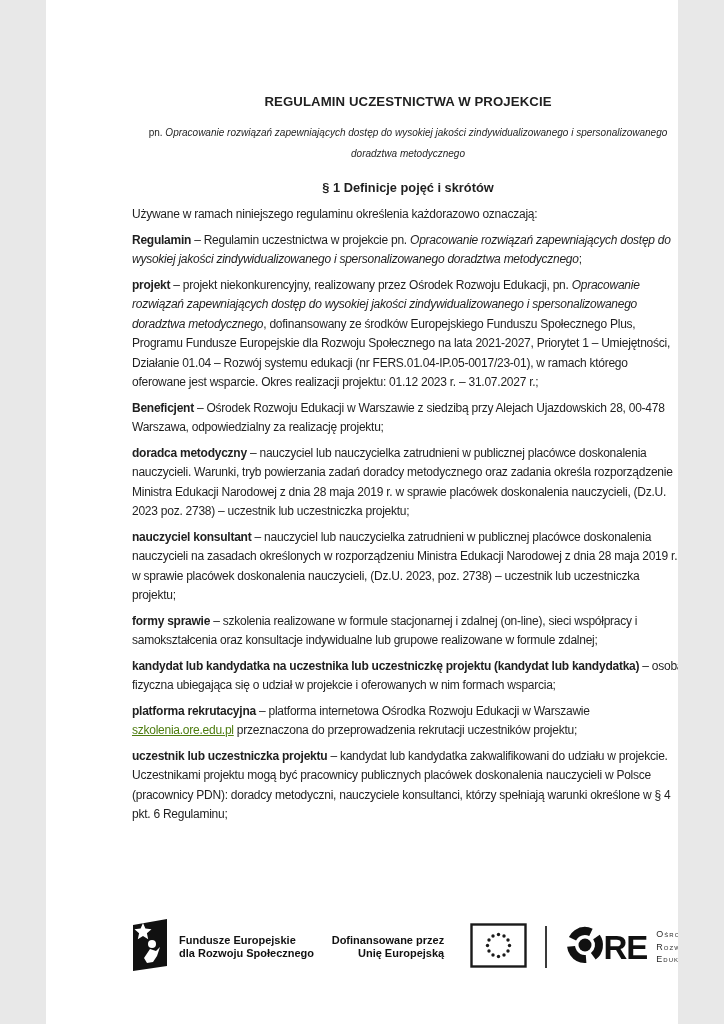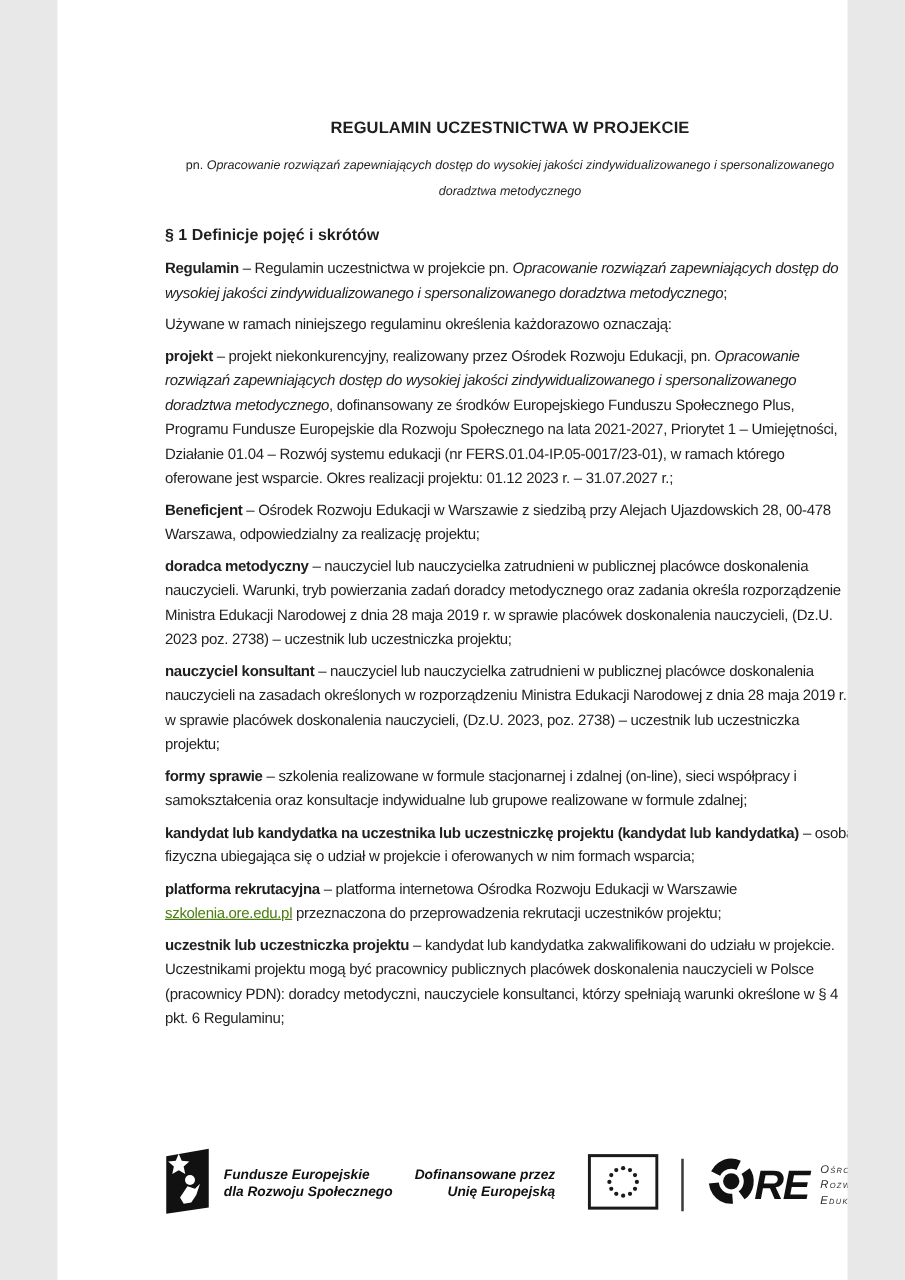--- a/index.html
+++ b/index.html
@@ -28,39 +28,39 @@
     text-align:center;
     font-size:10px;
     line-height:21px;
     margin:0 0 16px 0;
   }
   .section-heading{
     font-weight:bold;
     font-size:12.8px;
     line-height:15px;
     margin:0 0 10px 0;
+    text-align:center;
   }
   .para{
     font-size:12px;
     letter-spacing:-0.25px;
     line-height:19.5px;
     margin:0 0 6px 0;
     text-align:left;
   }
   .b{font-weight:bold;}
   .i{font-style:italic;}
   a.link{text-decoration:underline;cursor:pointer;}
   
   .footer{
     position:absolute;
     left:84px;top:918px;width:566px;
     display:flex;
     align-items:center;
     justify-content:space-between;
-    font-style:italic;
   }
   .logo-block{display:flex;align-items:center;}
   .fe-label{
     font-weight:bold;
     font-size:11px;
     line-height:13.5px;
     margin-left:9px;
     color:#111;
   }
   .cofunded-label{
@@ -94,22 +94,22 @@
 </head>
 <body>
 
 <div class="page">
 
   <div class="content">
     <div class="doc-title">REGULAMIN UCZESTNICTWA W PROJEKCIE</div>
     <div class="doc-subtitle"><span>pn. </span><span class="i">Opracowanie rozwiązań zapewniających dostęp do wysokiej jakości zindywidualizowanego i spersonalizowanego doradztwa metodycznego</span></div>
     <div class="section-heading">§ 1 Definicje pojęć i skrótów</div>
     <div>
+        <p class="para"><span>Używane w ramach niniejszego regulaminu określenia każdorazowo oznaczają:</span></p>
         <p class="para"><span class="b">Regulamin</span><span> – Regulamin uczestnictwa w projekcie pn. </span><span class="i">Opracowanie rozwiązań zapewniających dostęp do wysokiej jakości zindywidualizowanego i spersonalizowanego doradztwa metodycznego</span><span>;</span></p>
-        <p class="para"><span>Używane w ramach niniejszego regulaminu określenia każdorazowo oznaczają:</span></p>
         <p class="para"><span class="b">projekt</span><span> – projekt niekonkurencyjny, realizowany przez Ośrodek Rozwoju Edukacji, pn. </span><span class="i">Opracowanie rozwiązań zapewniających dostęp do wysokiej jakości zindywidualizowanego i spersonalizowanego doradztwa metodycznego</span><span>, dofinansowany ze środków Europejskiego Funduszu Społecznego Plus, Programu Fundusze Europejskie dla Rozwoju Społecznego na lata 2021-2027, Priorytet 1 – Umiejętności, Działanie 01.04 – Rozwój systemu edukacji (nr FERS.01.04-IP.05-0017/23-01), w ramach którego oferowane jest wsparcie. Okres realizacji projektu: 01.12 2023 r. – 31.07.2027 r.;</span></p>
         <p class="para"><span class="b">Beneficjent</span><span> – Ośrodek Rozwoju Edukacji w Warszawie z siedzibą przy Alejach Ujazdowskich 28, 00-478 Warszawa, odpowiedzialny za realizację projektu;</span></p>
         <p class="para"><span class="b">doradca metodyczny</span><span> – nauczyciel lub nauczycielka zatrudnieni w publicznej placówce doskonalenia nauczycieli. Warunki, tryb powierzania zadań doradcy metodycznego oraz zadania określa rozporządzenie Ministra Edukacji Narodowej z dnia 28 maja 2019 r. w sprawie placówek doskonalenia nauczycieli, (Dz.U. 2023 poz. 2738) – uczestnik lub uczestniczka projektu;</span></p>
         <p class="para"><span class="b">nauczyciel konsultant </span><span>– nauczyciel lub nauczycielka zatrudnieni w publicznej placówce doskonalenia nauczycieli na zasadach określonych w rozporządzeniu Ministra Edukacji Narodowej z dnia 28 maja 2019 r. w sprawie placówek doskonalenia nauczycieli, (Dz.U. 2023, poz. 2738) – uczestnik lub uczestniczka projektu;</span></p>
         <p class="para"><span class="b">formy sprawie</span><span> – szkolenia realizowane w formule stacjonarnej i zdalnej (on-line), sieci współpracy i samokształcenia oraz konsultacje indywidualne lub grupowe realizowane w formule zdalnej;</span></p>
         <p class="para"><span class="b">kandydat lub kandydatka na uczestnika lub uczestniczkę projektu (kandydat lub kandydatka)</span><span> – osoba fizyczna ubiegająca się o udział w projekcie i oferowanych w nim formach wsparcia;</span></p>
         <p class="para"><span class="b">platforma rekrutacyjna</span><span> – platforma internetowa Ośrodka Rozwoju Edukacji w Warszawie </span><a href="#" class="link" style="color: #4d7c0f;">szkolenia.ore.edu.pl</a><span> przeznaczona do przeprowadzenia rekrutacji uczestników projektu;</span></p>
         <p class="para"><span class="b">uczestnik lub uczestniczka projektu</span><span> – kandydat lub kandydatka zakwalifikowani do udziału w projekcie. Uczestnikami projektu mogą być pracownicy publicznych placówek doskonalenia nauczycieli w Polsce (pracownicy PDN): doradcy metodyczni, nauczyciele konsultanci, którzy spełniają warunki określone w § 4 pkt. 6 Regulaminu;</span></p>
       </div>
   </div>

